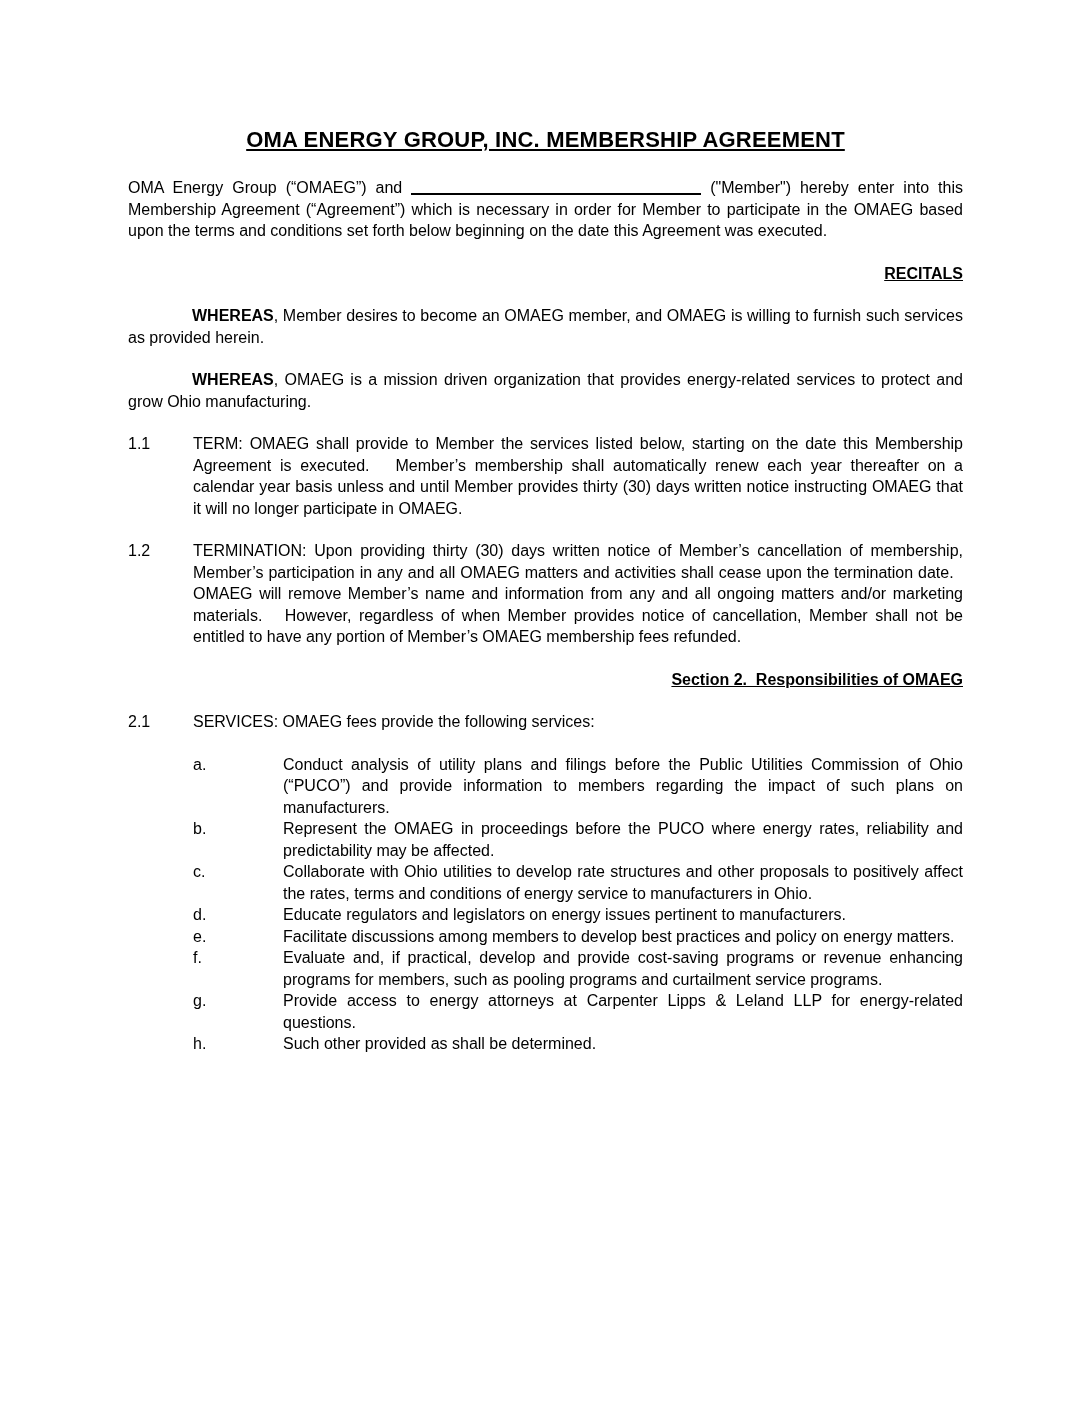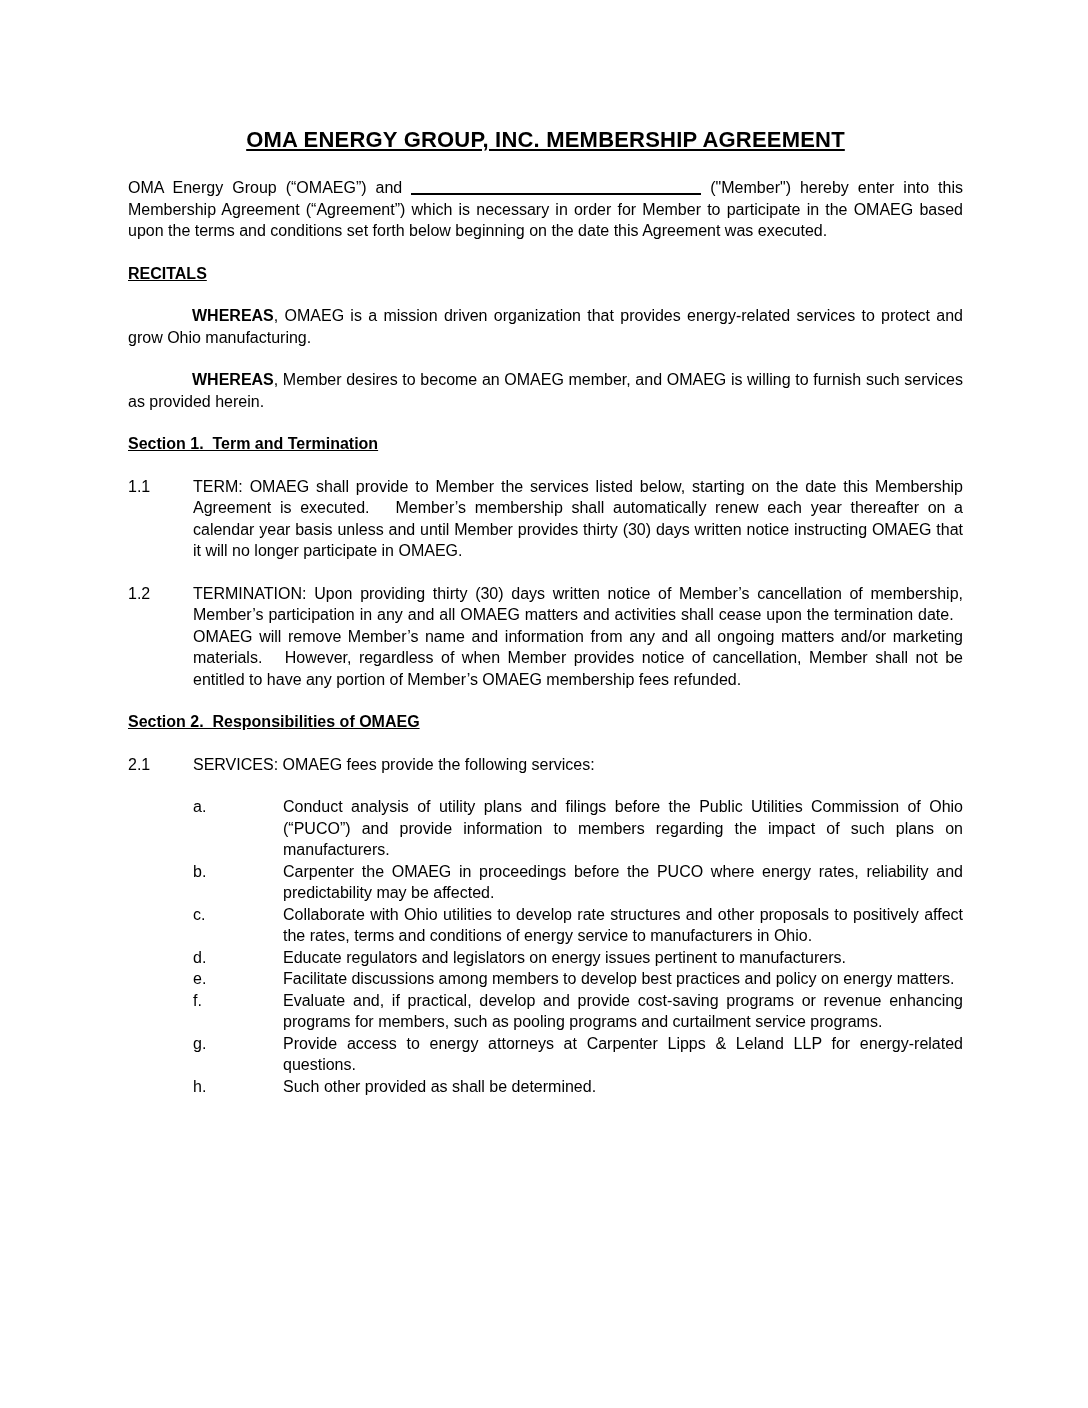--- a/index.html
+++ b/index.html
@@ -25,21 +25,21 @@
     line-height: 27px;
     font-weight: bold;
     text-align: center;
     text-decoration: underline;
     letter-spacing: 0.2px;
     margin-bottom: 24px;
   }
   .heading {
     font-size: 16px;
     font-weight: bold;
-    text-align: left;
+    text-align: right;
     text-decoration: underline;
     margin-top: 21px;
     white-space: pre-wrap;
   }
   .para {
     text-align: justify;
     margin-top: 21px;
   }
   .para.first { margin-top: 5px; }
   .para.indent { text-indent: 64px; }
@@ -93,26 +93,25 @@
 <div class="page">
 
   <h1 class="doc-title">OMA ENERGY GROUP, INC. MEMBERSHIP AGREEMENT</h1>
 
   <p class="para first"><span>OMA Energy Group (“OMAEG”) and</span>
     <span class="blank-line"></span>
     <span>("Member") hereby enter into this Membership Agreement (“Agreement”) which is necessary in order for Member to participate in the OMAEG based upon the terms and conditions set forth below beginning on the date this Agreement was executed.</span></p>
 
   <h2 class="heading">RECITALS</h2>
 
+  <p class="para indent"><span class="lead">WHEREAS</span><span>, Member desires to become an OMAEG member, and OMAEG is willing to furnish such services as provided herein.</span></p>
+
   <p class="para indent"><span class="lead">WHEREAS</span><span>, OMAEG is a mission driven organization that provides energy-related services to protect and grow Ohio manufacturing.</span></p>
 
-  <p class="para indent"><span class="lead">WHEREAS</span><span>, Member desires to become an OMAEG member, and OMAEG is willing to furnish such services as provided herein.</span></p>
 
-
-  <h2 class="heading">Section 1.&nbsp; Term and Termination</h2>
 
   <div class="clause">
     <div class="clause-num">1.1</div>
     <div class="clause-text">TERM: OMAEG shall provide to Member the services listed below, starting on the date this Membership Agreement is executed.&nbsp;&nbsp; Member’s membership shall automatically renew each year thereafter on a calendar year basis unless and until Member provides thirty (30) days written notice instructing OMAEG that it will no longer participate in OMAEG.</div>
   </div>
 
   <div class="clause">
     <div class="clause-num">1.2</div>
     <div class="clause-text">TERMINATION: Upon providing thirty (30) days written notice of Member’s cancellation of membership, Member’s participation in any and all OMAEG matters and activities shall cease upon the termination date.&nbsp;&nbsp; OMAEG will remove Member’s name and information from any and all ongoing matters and/or marketing materials.&nbsp;&nbsp; However, regardless of when Member provides notice of cancellation, Member shall not be entitled to have any portion of Member’s OMAEG membership fees refunded.</div>
   </div>
@@ -124,21 +123,21 @@
     <div class="clause-text">SERVICES: OMAEG fees provide the following services:</div>
   </div>
 
   <div class="services">
     <div class="service">
       <div class="service-letter">a.</div>
       <div class="service-text">Conduct analysis of utility plans and filings before the Public Utilities Commission of Ohio (“PUCO”) and provide information to members regarding the impact of such plans on manufacturers.</div>
     </div>
     <div class="service">
       <div class="service-letter">b.</div>
-      <div class="service-text">Carpenter the OMAEG in proceedings before the PUCO where energy rates, reliability and predictability may be affected.</div>
+      <div class="service-text">Represent the OMAEG in proceedings before the PUCO where energy rates, reliability and predictability may be affected.</div>
     </div>
     <div class="service">
       <div class="service-letter">c.</div>
       <div class="service-text">Collaborate with Ohio utilities to develop rate structures and other proposals to positively affect the rates, terms and conditions of energy service to manufacturers in Ohio.</div>
     </div>
     <div class="service">
       <div class="service-letter">d.</div>
       <div class="service-text">Educate regulators and legislators on energy issues pertinent to manufacturers.</div>
     </div>
     <div class="service">

